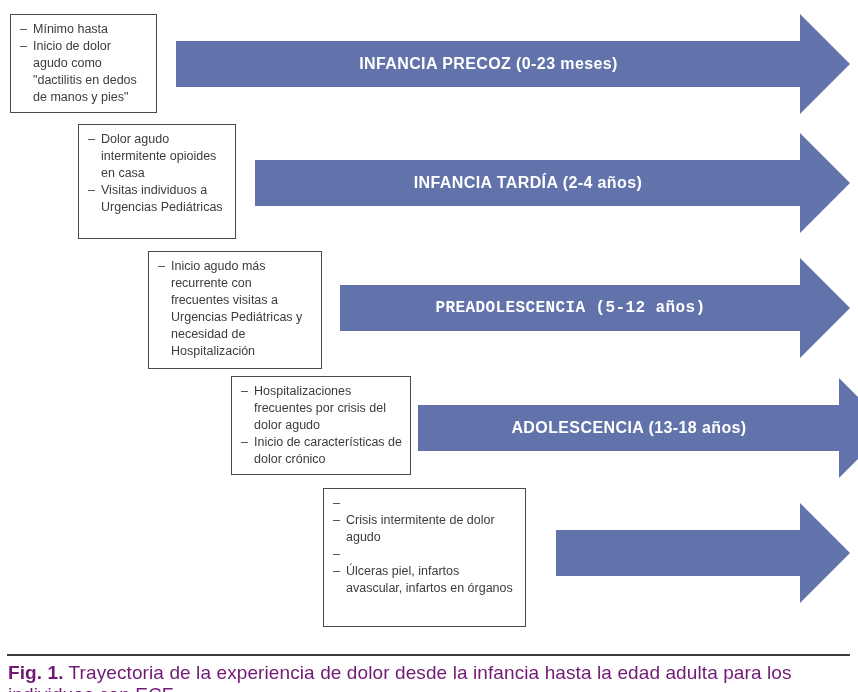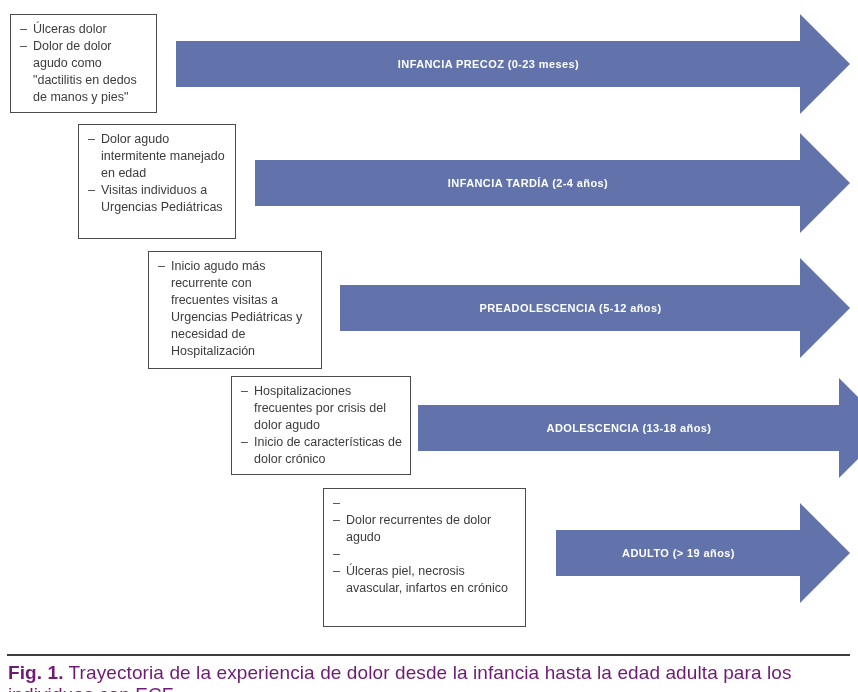--- a/index.html
+++ b/index.html
@@ -48,34 +48,34 @@
   }
   .arrow-label {
     position: absolute;
     left: 0; right: 49px;
     top: 27px; bottom: 27px;
     display: flex;
     align-items: center;
     justify-content: center;
     color: var(--arrow_label_text, #ffffff);
     font-weight: bold;
-    font-size: 11px;
+    font-size: 16px;
     letter-spacing: 0.4px;
     white-space: nowrap;
   }
 
   
   #row1 .note-box { left: 10px;  top: 14px;  width: 147px; min-height: 98px; }
   #row1 .arrow    { left: 176px; top: 14px;  width: 674px; height: 100px; }
 
   #row2 .note-box { left: 78px;  top: 124px; width: 158px; min-height: 115px; }
   #row2 .arrow    { left: 255px; top: 133px; width: 595px; height: 100px; }
 
   #row3 .note-box { left: 148px; top: 251px; width: 174px; min-height: 118px; }
-  #row3 .arrow    { left: 340px; top: 258px; width: 510px; height: 100px; }
+  #row3 .arrow    { left: 340px; top: 258px; width: 510px; height: 100px; font-family: Liberation Mono, monospace; }
 
   #row4 .note-box { left: 231px; top: 376px; width: 180px; min-height: 97px; }
   #row4 .arrow    { left: 418px; top: 378px; width: 425px; height: 100px; padding-left: 46px; }
 
   #row5 .note-box { left: 323px; top: 488px; width: 203px; min-height: 139px; }
   #row5 .arrow    { left: 556px; top: 503px; width: 294px; height: 100px; }
 
   
   .caption-rule {
     position: absolute;
@@ -94,39 +94,39 @@
 </style>
 </head>
 <body>
 
 <div class="canvas">
 
   <div id="row1">
     <div class="note-box">
       <div class="note-item">
         <span class="note-dash">–</span>
-        <span>Úlceras dolor</span>
+        <span>Mínimo hasta</span>
       </div>
       <div class="note-item">
         <span class="note-dash">–</span>
-        <span>Dolor de dolor agudo como "dactilitis en dedos de manos y pies"</span>
+        <span>Inicio de dolor agudo como "dactilitis en dedos de manos y pies"</span>
       </div>
     </div>
     <div class="arrow">
       <div class="arrow-shaft"></div>
       <div class="arrow-head"></div>
       <div class="arrow-label">INFANCIA PRECOZ (0-23 meses)</div>
     </div>
   </div>
 
   <div id="row2">
     <div class="note-box">
       <div class="note-item">
         <span class="note-dash">–</span>
-        <span>Dolor agudo intermitente manejado en edad</span>
+        <span>Dolor agudo intermitente opioides en casa</span>
       </div>
       <div class="note-item">
         <span class="note-dash">–</span>
         <span>Visitas individuos a Urgencias Pediátricas</span>
       </div>
     </div>
     <div class="arrow">
       <div class="arrow-shaft"></div>
       <div class="arrow-head"></div>
       <div class="arrow-label">INFANCIA TARDÍA (2-4 años)</div>
@@ -165,34 +165,33 @@
     </div>
   </div>
 
   <div id="row5">
     <div class="note-box">
       <div class="note-item">
         <span class="note-dash">–</span>
       </div>
       <div class="note-item">
         <span class="note-dash">–</span>
-        <span>Dolor recurrentes de dolor agudo</span>
+        <span>Crisis intermitente de dolor agudo</span>
       </div>
       <div class="note-item">
         <span class="note-dash">–</span>
       </div>
       <div class="note-item">
         <span class="note-dash">–</span>
-        <span>Úlceras piel, necrosis avascular, infartos en crónico</span>
+        <span>Úlceras piel, infartos avascular, infartos en órganos</span>
       </div>
     </div>
     <div class="arrow">
       <div class="arrow-shaft"></div>
       <div class="arrow-head"></div>
-      <div class="arrow-label">ADULTO (&gt; 19 años)</div>
     </div>
   </div>
 
   <div class="caption-rule"></div>
   <div class="caption">
     <span class="fig-label">Fig. 1.</span><span>Trayectoria de la experiencia de dolor desde la infancia hasta la edad adulta para los individuos con ECF.</span>
   </div>
 
 </div>
 

